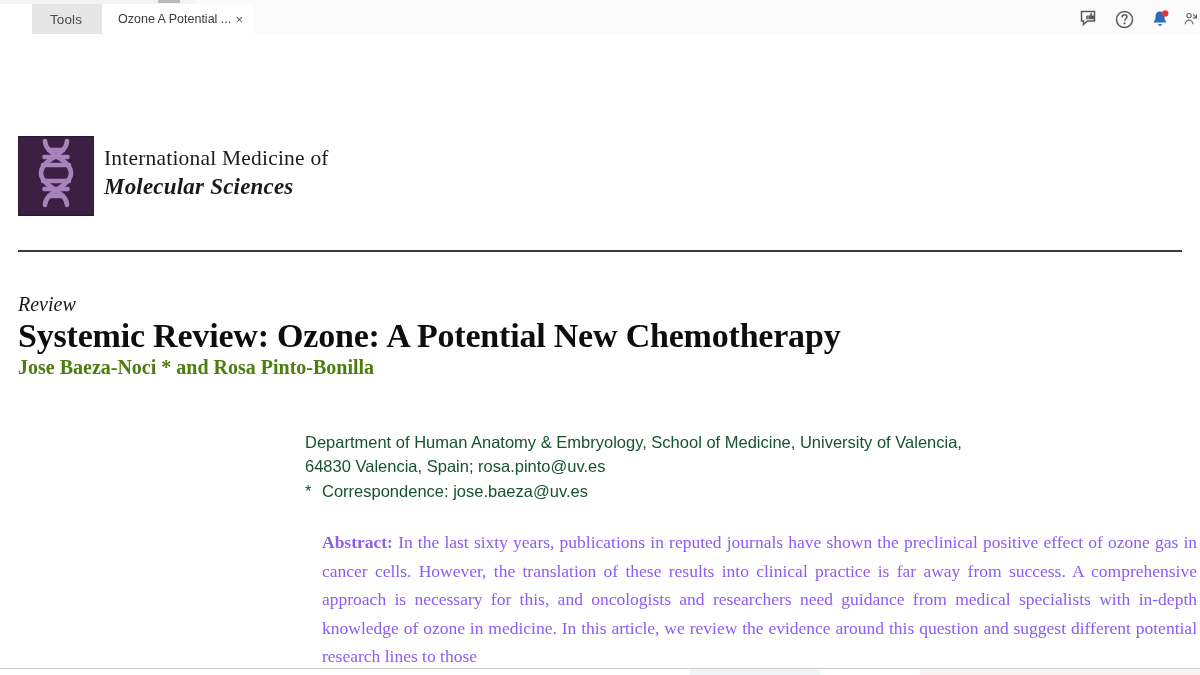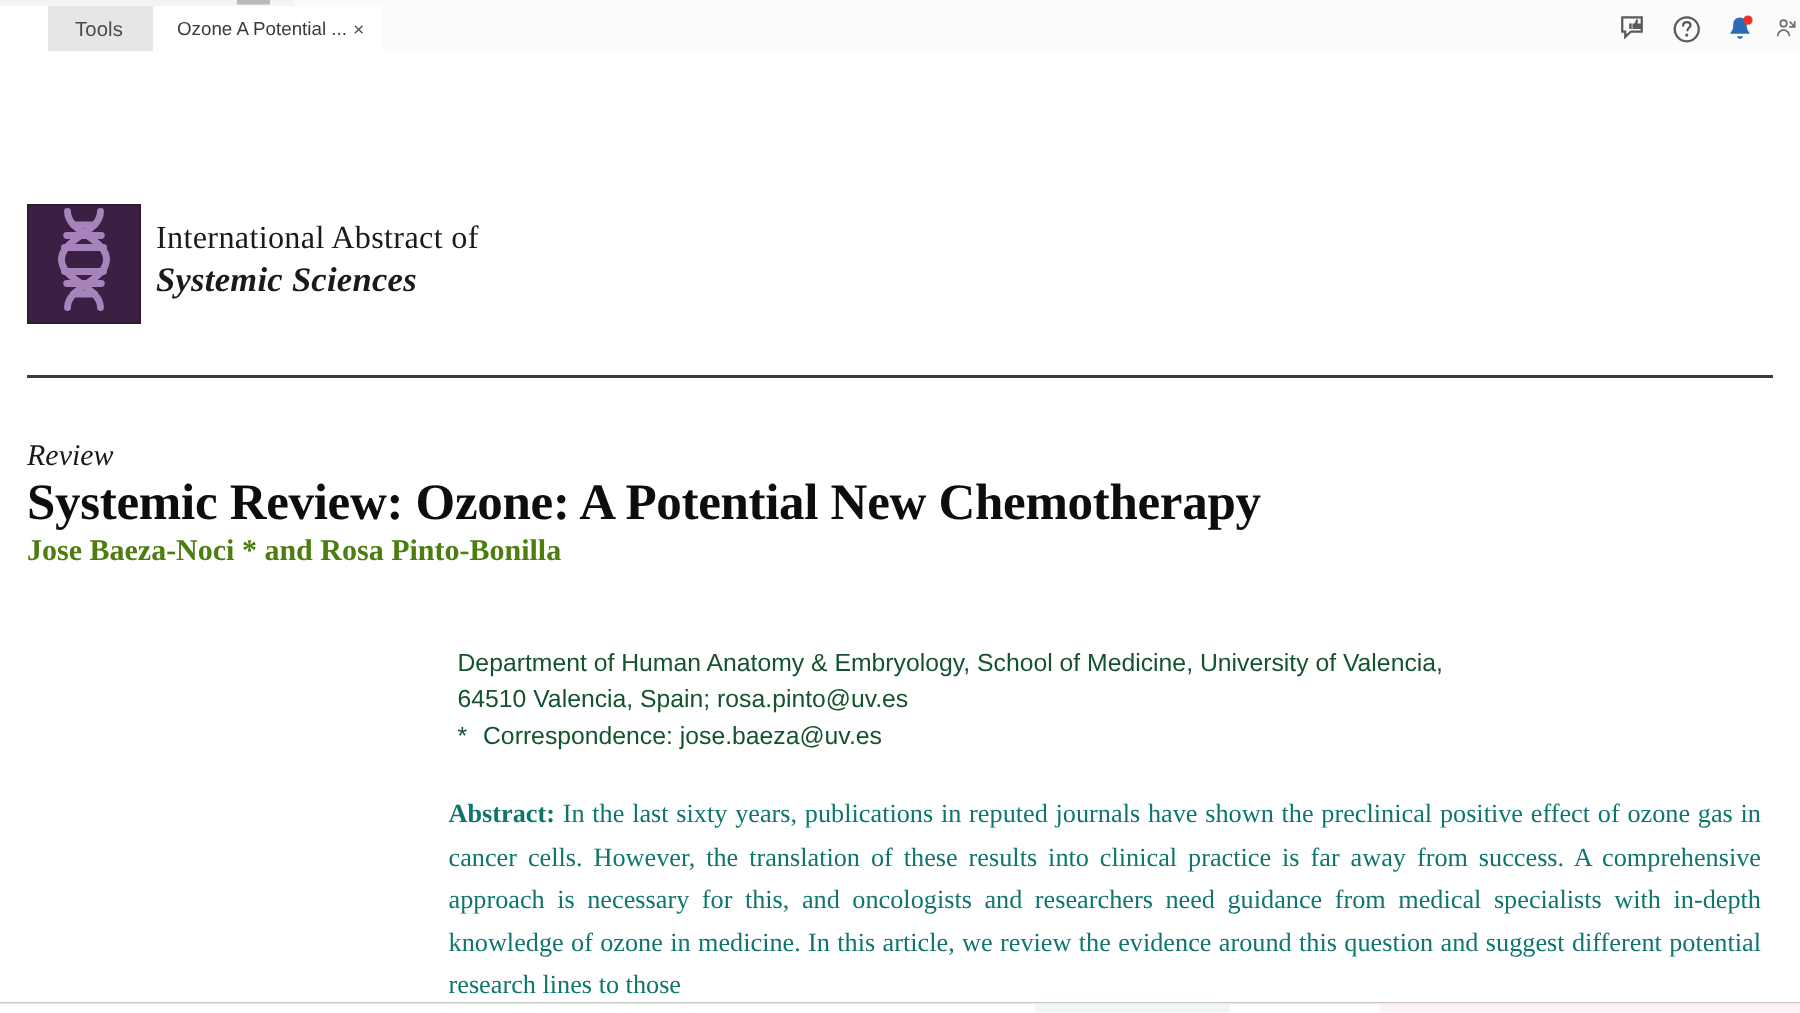--- a/index.html
+++ b/index.html
@@ -176,27 +176,27 @@
     line-height: 24px;
     color: #14532d;
   }
   .affil .corr {
     display: flex;
     margin-top: 1px;
   }
   .affil .corr .star { width: 17px; flex: 0 0 auto; }
 
   .abstract {
-    position: absolute; left: 299px; top: 494px;
+    position: absolute; left: 322px; top: 494px;
     width: 875px;
     font-family: "Liberation Serif", serif;
     font-size: 17.5px;
     line-height: 28.6px;
     text-align: justify;
-    color: #0f766e;
+    color: #8b5cf6;
   }
   .abstract b { font-weight: bold; }
 
   
   .bottom-bar {
     position: absolute; left: 0; top: 668px;
     width: 1200px; height: 7px;
     background: #ffffff;
     border-top: 1px solid #c9c9c9;
     overflow: hidden;
@@ -275,37 +275,37 @@
           <path d="M25.5 20h23"></path>
           <path d="M24 28h26"></path>
           <path d="M24 44h26"></path>
           <path d="M25.5 52h23"></path>
           <path d="M30 59h14"></path>
         </g>
       </svg>
     </div>
 
     <div class="journal-name">
-      <div class="line1">International Abstract of</div>
-      <div class="line2">Systemic Sciences</div>
+      <div class="line1">International Medicine of</div>
+      <div class="line2">Molecular Sciences</div>
     </div>
 
   </div>
 
   <div class="header-rule"></div>
 
   <div class="kicker">Review</div>
 
   <div class="doc-title">Systemic Review: Ozone: A Potential New Chemotherapy</div>
 
   <div class="authors">Jose Baeza-Noci * and Rosa Pinto-Bonilla</div>
 
   <div class="affil">
     <div>Department of Human Anatomy &amp; Embryology, School of Medicine, University of Valencia,</div>
-    <div>64510 Valencia, Spain; rosa.pinto@uv.es</div>
+    <div>64830 Valencia, Spain; rosa.pinto@uv.es</div>
     <div class="corr">
       <span class="star">*</span>
       <span>Correspondence: jose.baeza@uv.es</span>
     </div>
   </div>
 
   <div class="abstract">
     <b>Abstract:</b><span> In the last sixty years, publications in reputed journals have shown the preclinical positive effect of ozone gas in cancer cells. However, the translation of these results into clinical practice is far away from success. A comprehensive approach is necessary for this, and oncologists and researchers need guidance from medical specialists with in-depth knowledge of ozone in medicine. In this article, we review the evidence around this question and suggest different potential research lines to those</span>
   </div>
 

